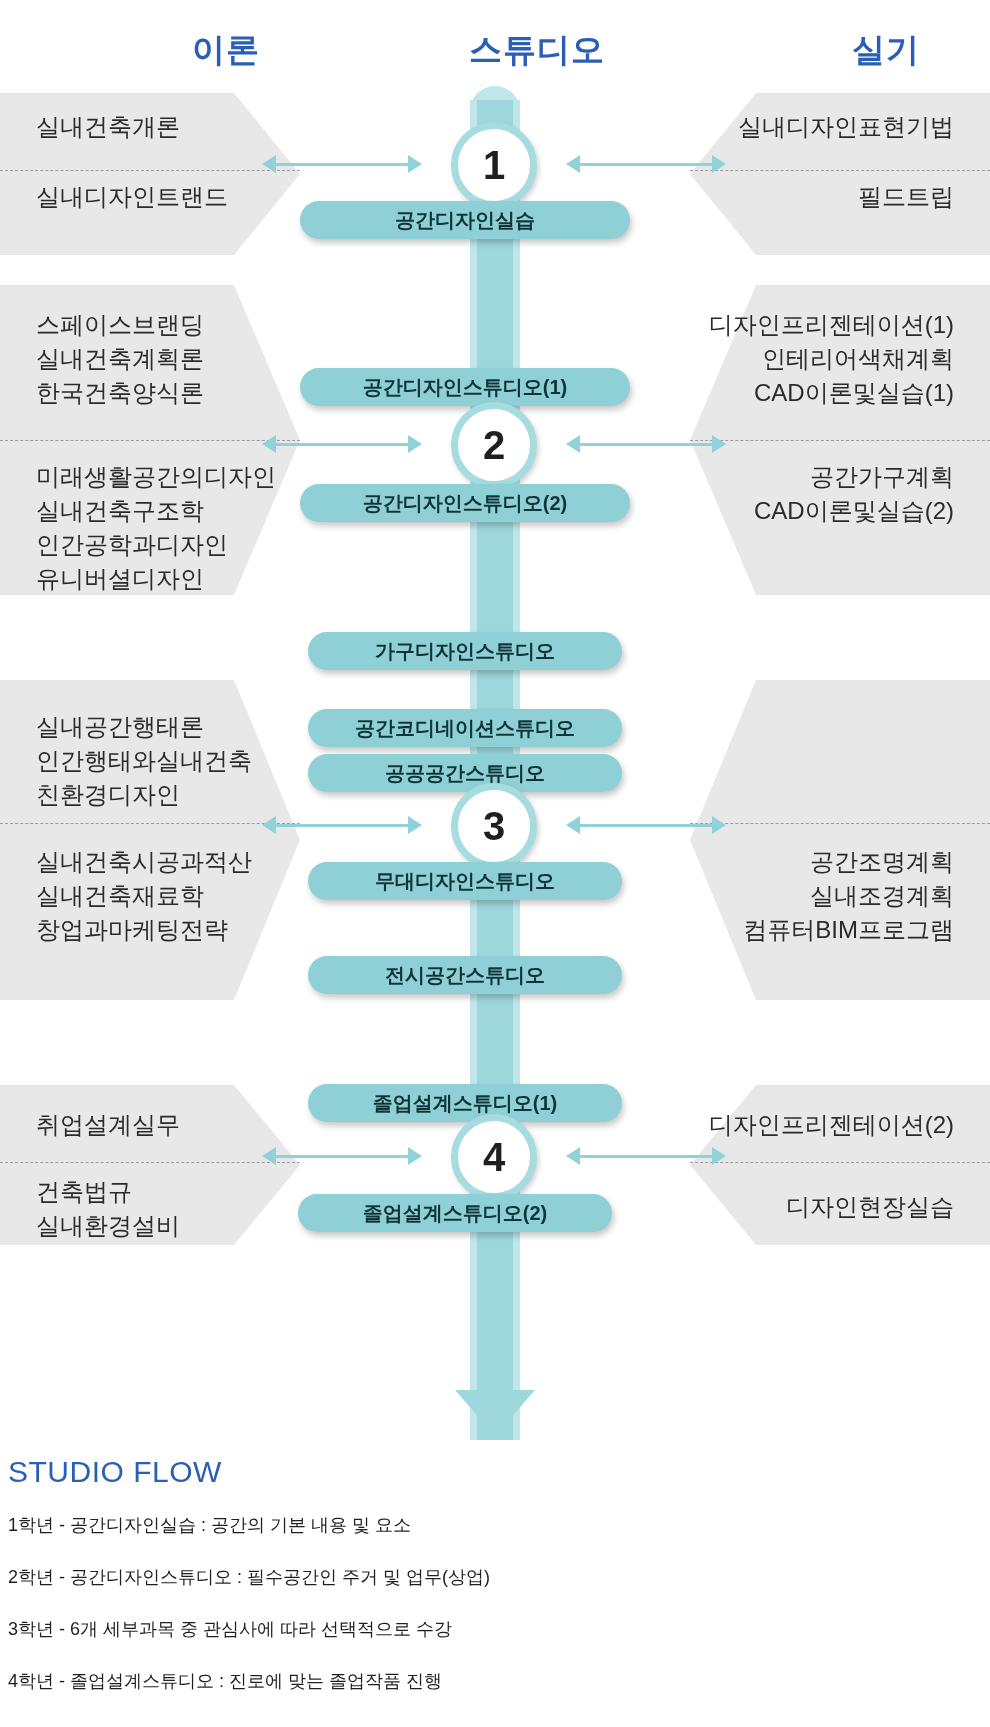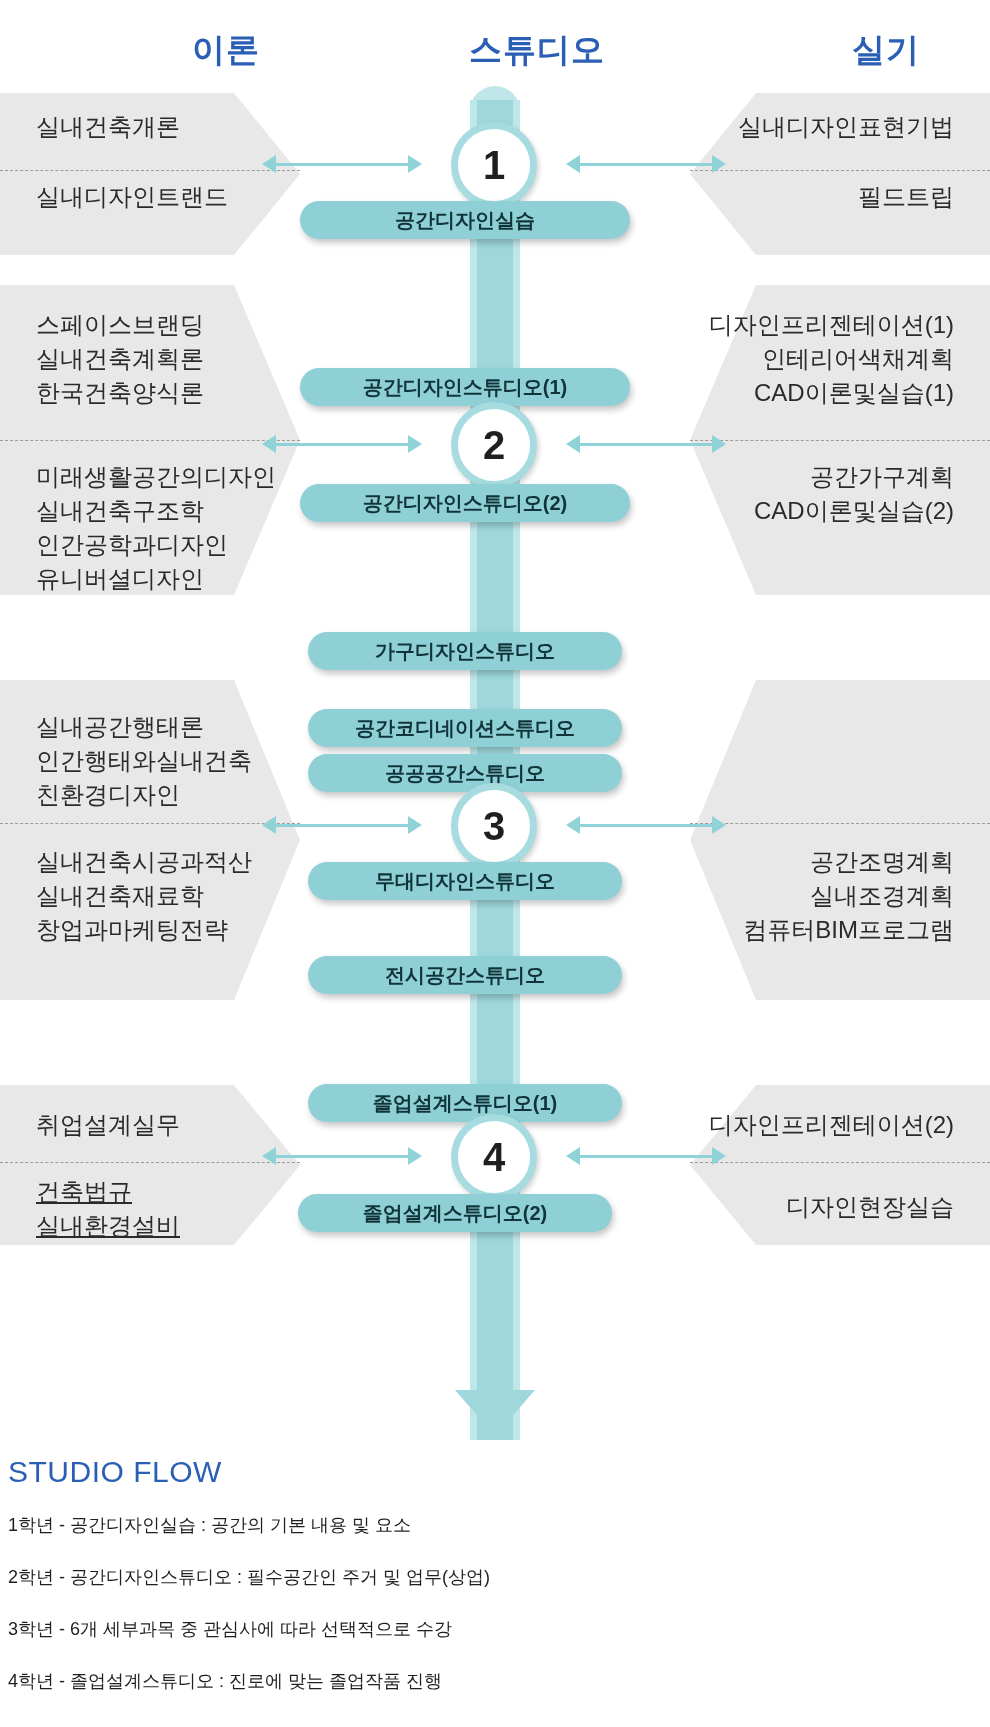--- a/index.html
+++ b/index.html
@@ -278,21 +278,21 @@
   <div class="year-circle" style="left:451px; top:783px;">3</div>
 
   <div class="pill" style="left:308px; top:862px; width:314px;">무대디자인스튜디오</div>
   <div class="pill" style="left:308px; top:956px; width:314px;">전시공간스튜디오</div>
 
   <div class="panel left" style="top:1085px; width:300px; height:160px; clip-path: polygon(0 0, 78% 0, 100% 50%, 78% 100%, 0 100%);"></div>
   <div class="panel right" style="top:1085px; width:300px; height:160px; clip-path: polygon(22% 0, 100% 0, 100% 100%, 22% 100%, 0 50%);"></div>
 
   <div class="panel-text left" style="left:36px;  top:1108px; width:250px;">취업설계실무</div>
   <div class="dashline" style="left:0;   top:1162px; width:300px;"></div>
-  <div class="panel-text left" style="left:36px;  top:1175px; width:250px;text-decoration:underline;">건축법규
+  <div class="panel-text left" style="left:36px;  top:1175px; width:250px;">건축법규
 실내환경설비</div>
 
   <div class="panel-text right" style="right:36px; top:1108px; width:280px;">디자인프리젠테이션(2)</div>
   <div class="dashline" style="right:0; top:1162px; width:300px;"></div>
   <div class="panel-text right" style="right:36px; top:1190px; width:280px;">디자인현장실습</div>
 
   <div class="dbl-arrow" style="left:262px; top:1144px; width:160px;">
     <div class="bar"></div>
       <div class="tipL"></div>
       <div class="tipR"></div>

